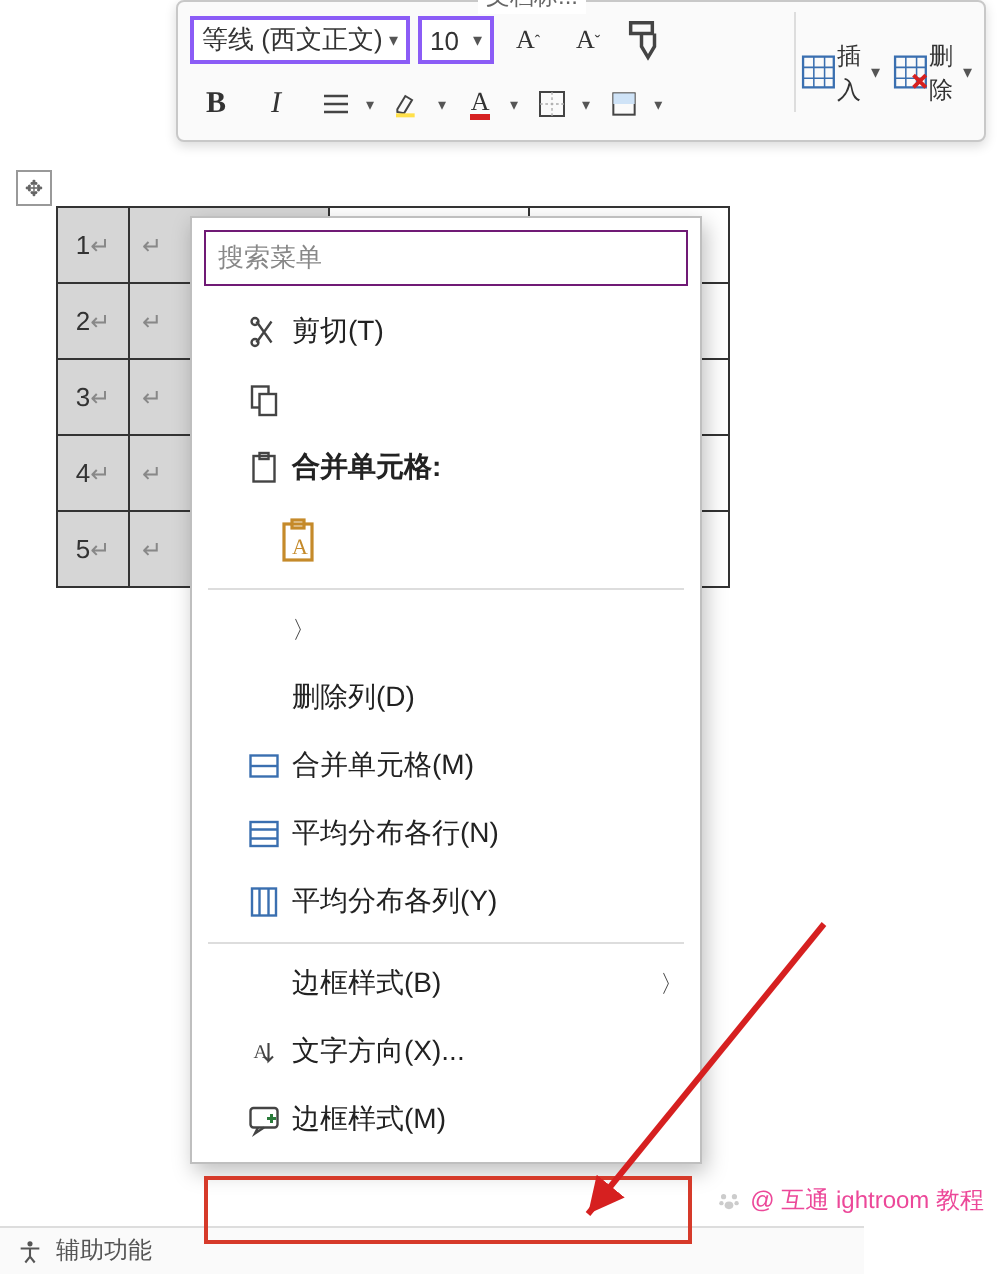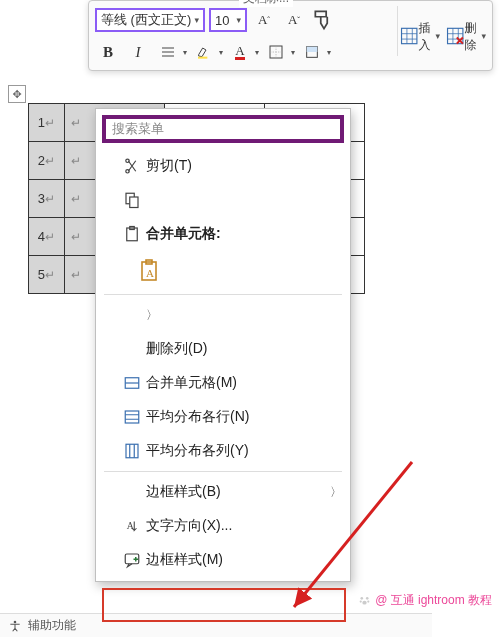--- a/index.html
+++ b/index.html
@@ -85,21 +85,21 @@
     position: absolute;
     left: 95px; top: 108px;
     width: 256px;
     background: #fff;
     border: 1px solid #bfbfbf;
     box-shadow: 2px 4px 10px rgba(0,0,0,.25);
     padding-bottom: 4px;
     z-index: 5;
   }
   .search-box {
-    margin: 6px; height: 28px; border: 4px solid #701a75;
+    margin: 6px; height: 28px; border: 1px solid #701a75;
     display: flex; align-items: center; padding: 4px 6px;
     color: #888; font-size: 13px;
   }
   .mi {
     display: flex; align-items: center; height: 34px;
     padding: 0 8px 0 10px; cursor: pointer; position: relative; margin-left: 12px;
   }
   .mi .icon { width: 28px; display: flex; align-items: center; justify-content: center; }
   .mi .icon svg { width: 18px; height: 18px; }
   .mi .txt { flex: 1; font-size: 14px; color: #222; }

